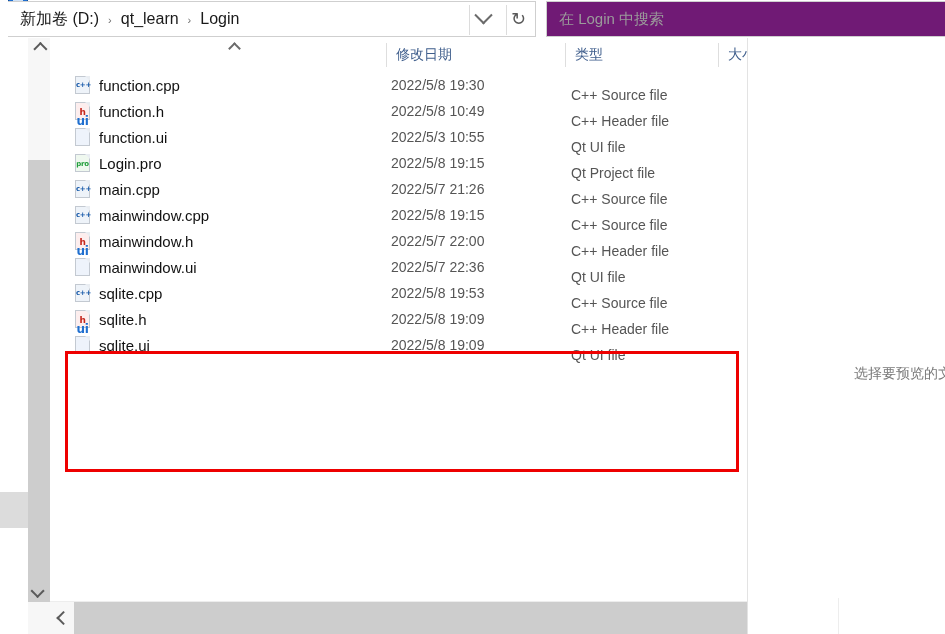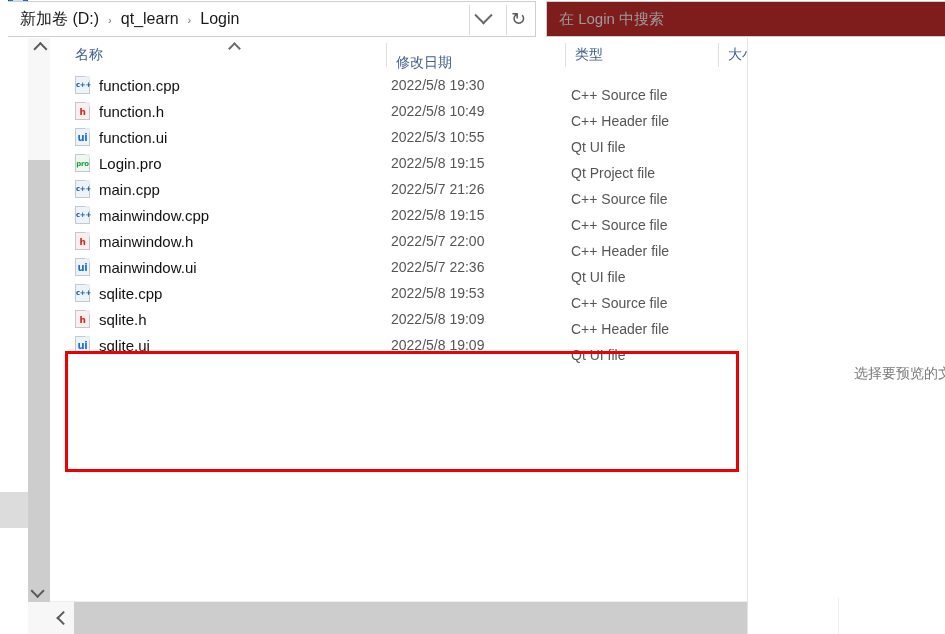--- a/index.html
+++ b/index.html
@@ -71,21 +71,21 @@
     border-right: 2px solid #6b6b6b;
     border-bottom: 2px solid #6b6b6b;
     transform: rotate(45deg) translate(-3px,-3px);
   }
   .searchbox {
     position: absolute;
     left: 546px; top: 1px;
     width: 399px; height: 36px;
     border: 1px solid #cfcfcf;
     border-right: none;
-    background: #7f1d1d;
+    background: #701a75;
     box-sizing: border-box;
     display: flex; align-items: center;
   }
   .search-ph {
     padding-left: 12px;
     font-size: 15px;
     color: #9b9b9b;
     white-space: nowrap;
   }
   .drive-tab {
@@ -245,21 +245,21 @@
     font-size: 7px;
     font-weight: bold;
     line-height: 8px;
     letter-spacing: -0.3px;
   }
   .ficon.cpp { background: #eef3f9; }
   .ficon.cpp .tag { color: #1256a8; bottom: 4px; font-size: 7px; }
   .ficon.h { background: #fdeeee; }
   .ficon.h .tag { color: #c4261d; bottom: 3px; font-size: 9px; }
   .ficon.ui { background: #eef3fb; }
-  .ficon.ui .tag { color: #1f6fd0; bottom: 3px; font-size: 10px; }
+  .ficon.ui .tag { color: #1f6fd0; bottom: 20px; font-size: 12px; }
   .ficon.pro { background: #eff8ef; }
   .ficon.pro .tag { color: #1f9d3a; bottom: 3px; font-size: 7px; }
   .ficon.blank { background: #ffffff; }
 
   
   .highlight {
     position: absolute;
     left: 65px; top: 313px;
     width: 674px; height: 121px;
     border: 3px solid #ee0000;
@@ -366,26 +366,23 @@
         <span class="caret up"></span>
       </div>
       <div class="vscroll-thumb"></div>
       <div class="vs-arrow down">
         <span class="caret down"></span>
       </div>
     </div>
     <div class="left-stub"></div>
 
     <div class="col-header">
-      <div class="col" style="left:25px;width:300px;">
-        <span>名称</span>
-      </div>
       <span class="sort-caret"></span>
       <div class="col-sep" style="left:336px;"></div>
-      <div class="col" style="left:346px;width:165px;align-items:flex-end;">
+      <div class="col" style="left:346px;width:165px;">
         <span>修改日期</span>
       </div>
       <div class="col-sep" style="left:515px;"></div>
       <div class="col" style="left:525px;width:140px;">
         <span>类型</span>
       </div>
       <div class="col-sep" style="left:668px;"></div>
       <div class="col" style="left:678px;width:19px;">
         <span>大小</span>
       </div>

